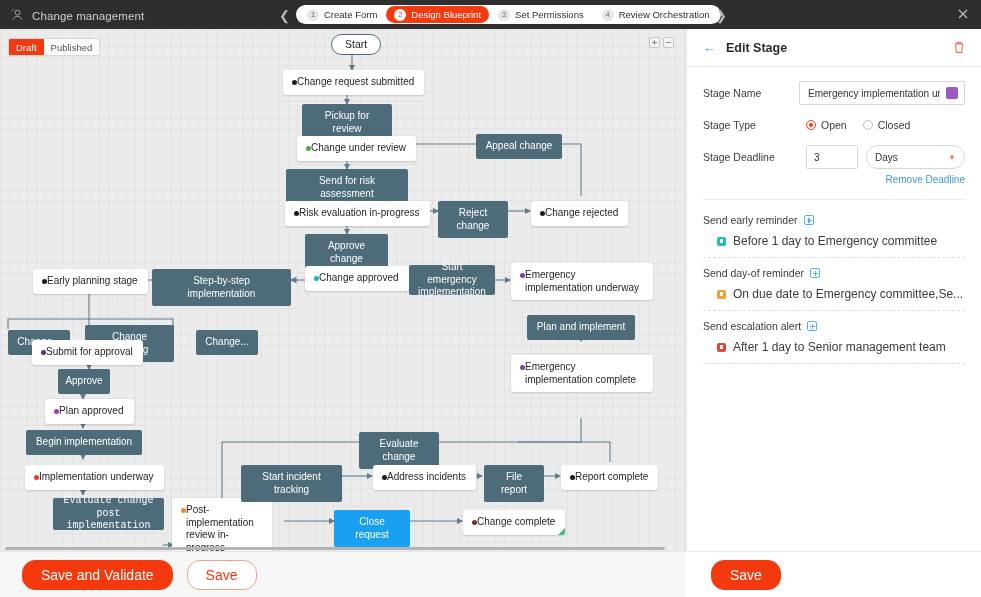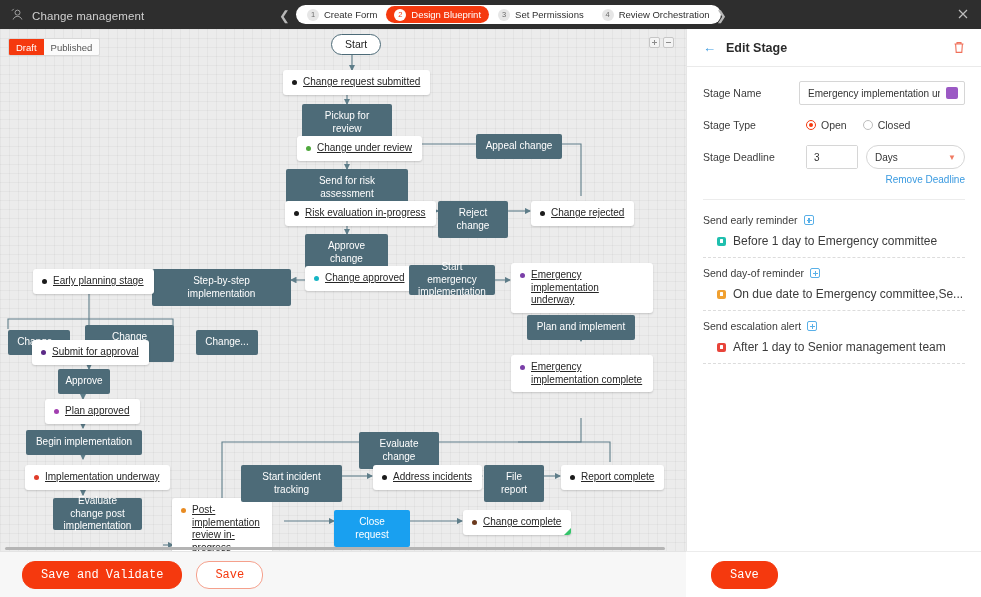--- a/index.html
+++ b/index.html
@@ -90,21 +90,21 @@
 
   
   .node {
     position: absolute; display: flex; align-items: center;
     font-size: 10px; line-height: 12.5px;
   }
   .state {
     background: #ffffff; border-radius: 3px;
     box-shadow: 0 1px 2px rgba(0,0,0,.17);
     color: #262626; padding: 6px 10px 6px 9px;
-    gap: 6px; cursor: pointer; text-decoration: underline;
+    cursor: pointer;
   }
   .state .dot { width: 5px; height: 5px; border-radius: 50%; flex: 0 0 auto; }
   .trans {
     background: #4d6b78; color: #ffffff; border-radius: 2px;
     padding: 6px 9px; justify-content: center; text-align: center; cursor: pointer;
   }
   .trans.blue { background: #19a0f0; }
   .start-node {
     background: #ffffff; border: 1.3px solid #4d6b78; border-radius: 11px;
     color: #222; font-size: 10.5px; padding: 3px 13px; cursor: pointer;
@@ -183,22 +183,22 @@
   .bell::after {
     content:""; position:absolute; left:3px; top:2px; width:3px; height:4px; background:#fff; border-radius:.5px;
   }
 
   .footer {
     position: absolute; left: 0; top: 551px; width: 686px; height: 46px;
     background: #f7f7f7; border-top: 1px solid #e4e4e4;
     display: flex; align-items: center; gap: 14px; padding-left: 22px;
   }
   .btn {
-    font-size: 12px; border-radius: 13px; padding: 6px 18px; cursor: pointer;
-    font-family: Liberation Mono, monospace;
+    font-size: 14px; border-radius: 13px; padding: 6px 18px; cursor: pointer;
+    font-family: Liberation Sans, sans-serif;
   }
   .btn-primary { background: #f5390e; color: #fff; border: 1px solid #f5390e; }
   .btn-ghost { background: #fff; color: #f5390e; border: 1px solid #f5a08c; }
   .panel-footer {
     position: absolute; left: 686px; top: 551px; width: 295px; height: 46px;
     background: #ffffff; border-top: 1px solid #ececec;
     display: flex; align-items: center; padding-left: 25px;
   }
 </style>
 </head>
@@ -402,21 +402,21 @@
       <span>Plan approved</span>
     </div>
 
     <div class="node trans" style="left:26px; top:401px; width:116px;">Begin implementation</div>
 
     <div class="node state" style="left:25px; top:436px;">
       <span class="dot" style="background:#e03c2a"></span>
       <span>Implementation underway</span>
     </div>
 
-    <div class="node trans" style="left:53px; top:469px; width:89px; height:32px;">Evaluate change post implementation</div>
+    <div class="node trans" style="left:53px; top:469px; width:111px; height:32px;font-family:Liberation Mono, monospace;">Evaluate change post implementation</div>
 
     <div class="node state" style="left:172px; top:469px; width:100px;">
       <span class="dot" style="background:#e88b22; align-self:flex-start; margin-top:4px;"></span>
       <span>Post-implementation review in-progress</span>
     </div>
 
     <div class="node trans" style="left:527px; top:286px; width:108px;">Plan and implement</div>
 
     <div class="node state" style="left:511px; top:326px; width:142px;">
       <span class="dot" style="background:#7a3fa8; align-self:flex-start; margin-top:4px;"></span>

